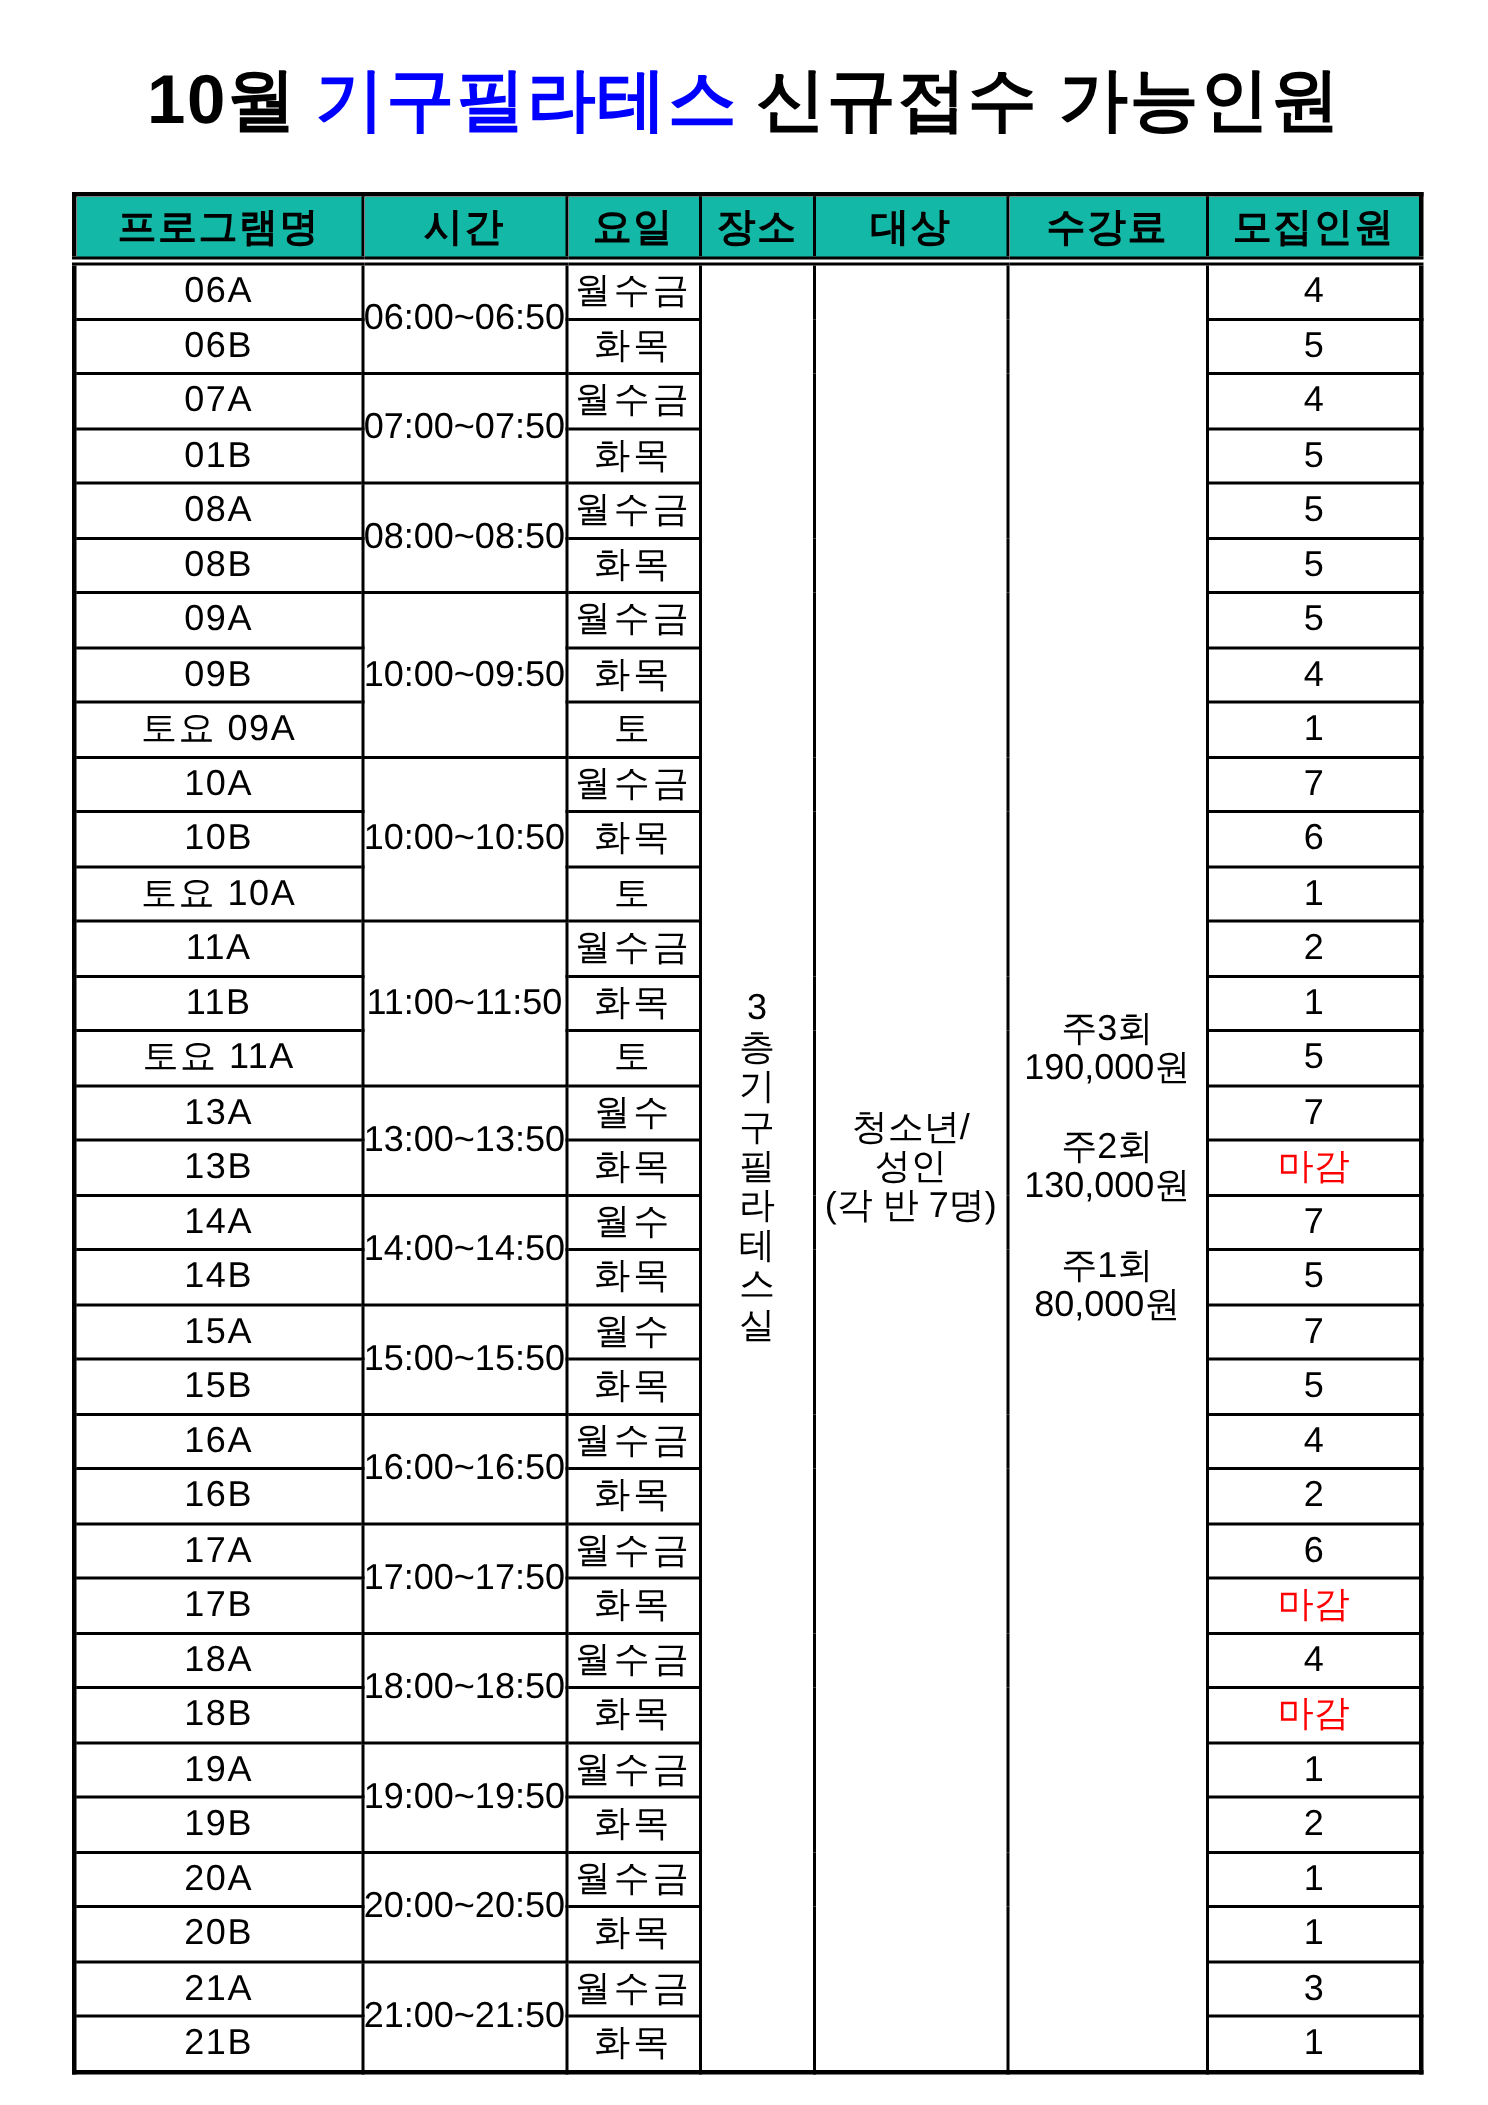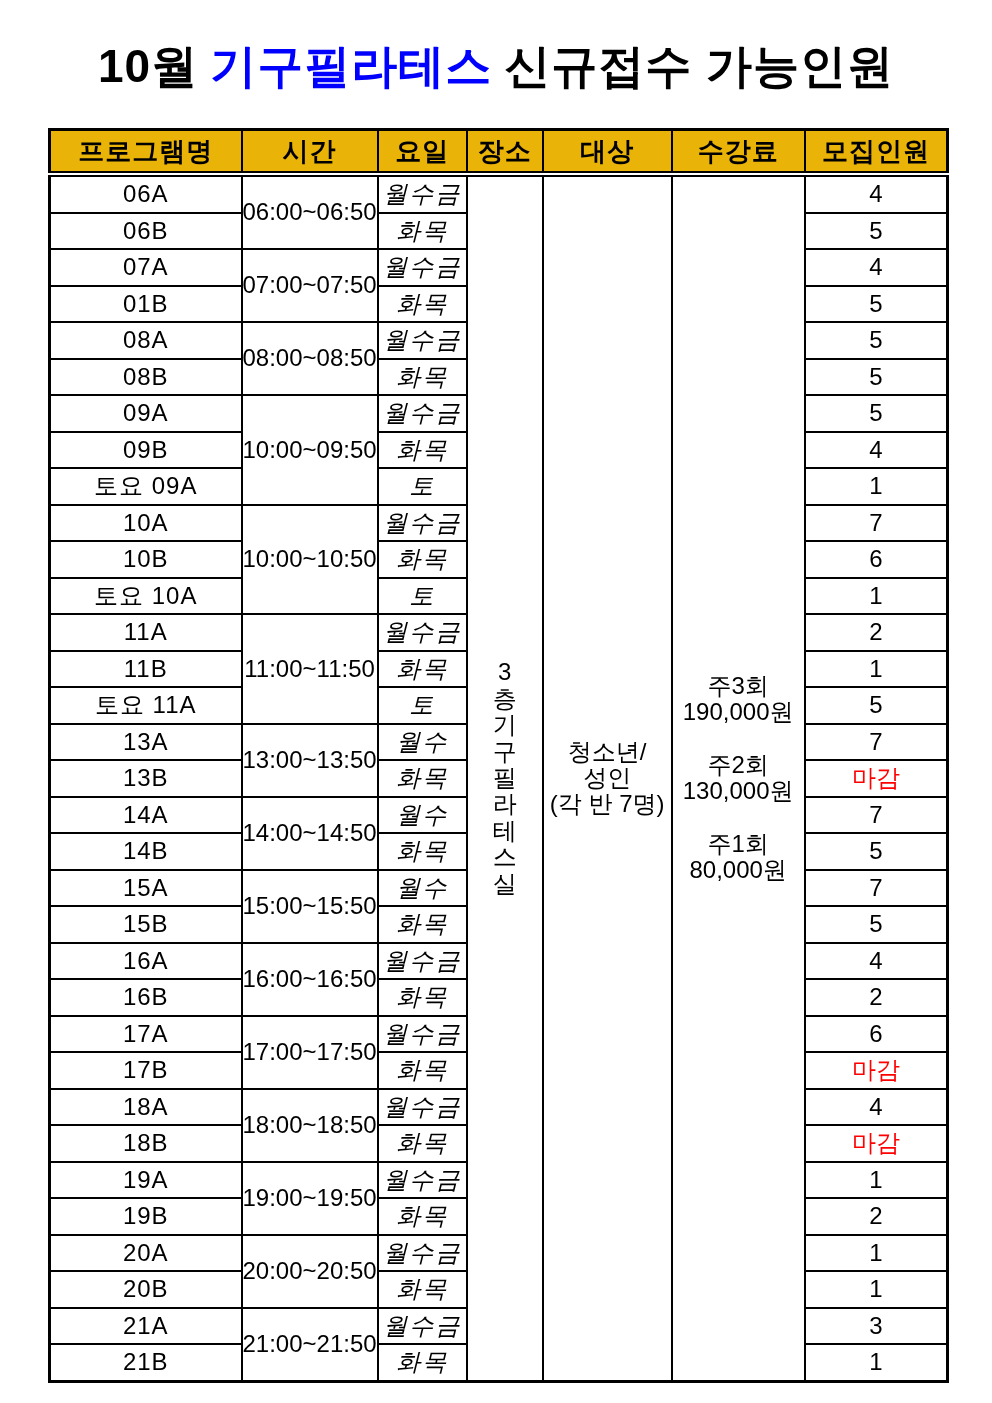--- a/index.html
+++ b/index.html
@@ -32,30 +32,30 @@
     border: 3px solid #000;
   }
   table.schedule th, table.schedule td {
     border: 2px solid #000;
     text-align: center;
     vertical-align: middle;
     padding: 0;
     overflow: hidden;
   }
   table.schedule th {
-    background: #eab308;
+    background: #14b8a6;
     font-size: 26px;
     font-weight: 600;
     height: 40px;
     border-bottom: 6px double #000;
     letter-spacing: 1px;
   }
   table.schedule td { font-size: 24px; height: 34.5px; line-height: 1.1; }
   td.time-cell   { font-size: 19px; letter-spacing: 0px; }
-  td.day-cell    { font-size: 24px; letter-spacing: 2px; font-style: italic; }
+  td.day-cell    { font-size: 24px; letter-spacing: 2px; }
   td.program-cell{ font-size: 24px; letter-spacing: 1px; }
   td.capacity-cell { font-size: 24px; }
   td.capacity-cell.closed { color: #ff0000; font-weight: normal; }
   td.location-cell {
     font-size: 24px; line-height: 38px; white-space: pre-line;
   }
   td.target-cell {
     font-size: 24px; line-height: 37px; white-space: pre-line;
   }
   td.fees-cell {

